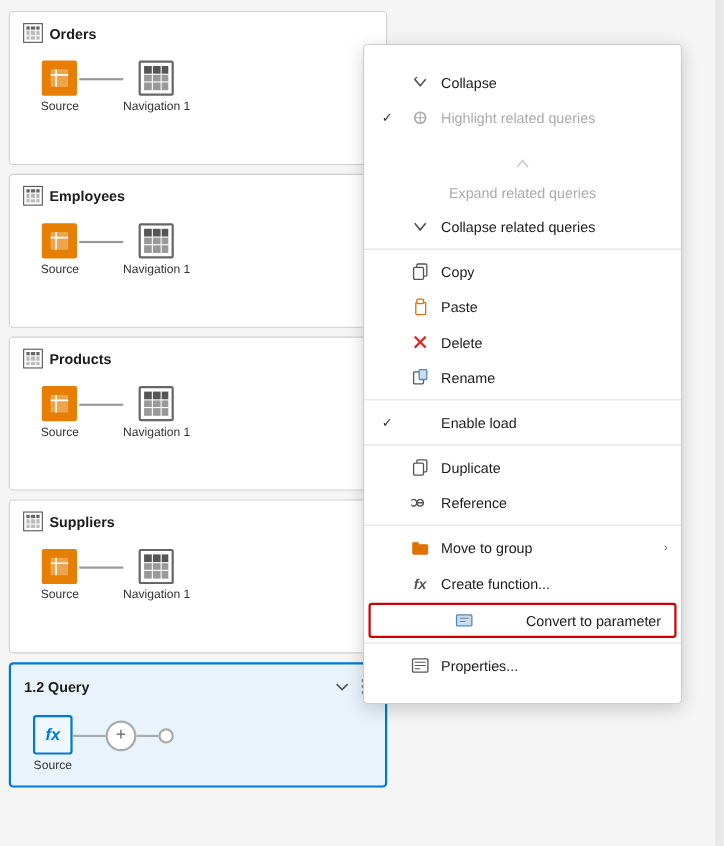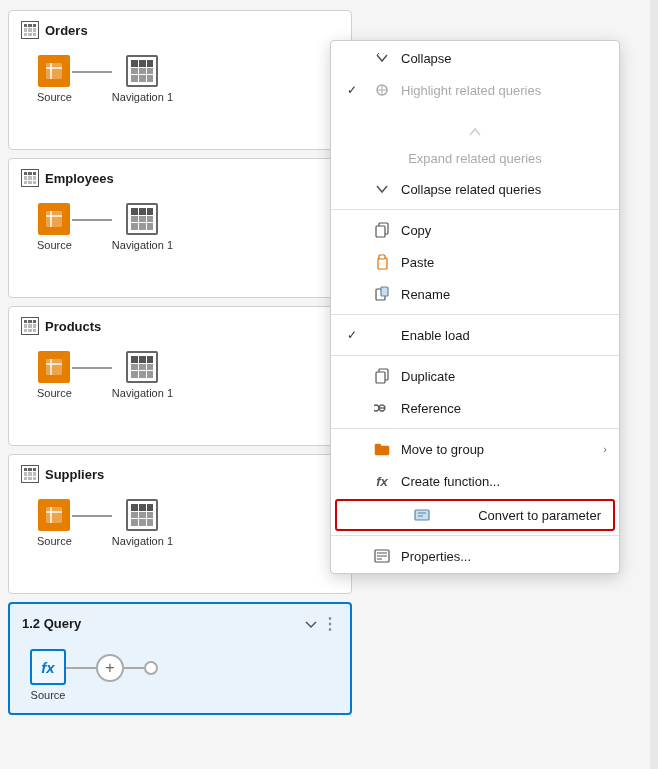--- a/index.html
+++ b/index.html
@@ -179,21 +179,21 @@
     .context-menu {
       position: absolute;
       top: 40px;
       left: 330px;
       width: 290px;
       background: #fff;
       border: 1px solid #ccc;
       border-radius: 4px;
       box-shadow: 0 4px 16px rgba(0,0,0,0.18);
       z-index: 100;
-      padding: 1px 0;
+      padding: 18px 0;
     }
 
     .menu-item {
       display: flex;
       align-items: center;
       gap: 10px;
       padding: 7px 16px;
       cursor: pointer;
       position: relative;
       color: #1a1a1a;
@@ -530,20 +530,30 @@
       <span class="menu-check"></span>
       <span class="menu-icon">
         <svg width="16" height="16" viewBox="0 0 16 16" fill="none">
             <rect x="4" y="4" width="9" height="11" rx="1" stroke="#e07000" stroke-width="1.2"></rect>
             <rect x="5" y="1" width="6" height="4" rx="1" fill="#fff" stroke="#e07000" stroke-width="1.2"></rect>
           </svg>
       </span>
       <span>Paste</span>
     </div>
 
+    <div class="menu-item">
+      <span class="menu-check"></span>
+      <span class="menu-icon">
+        <svg width="16" height="16" viewBox="0 0 16 16" fill="none">
+            <line x1="3" y1="3" x2="13" y2="13" stroke="#d32f2f" stroke-width="2"></line>
+            <line x1="13" y1="3" x2="3" y2="13" stroke="#d32f2f" stroke-width="2"></line>
+          </svg>
+      </span>
+      <span>Delete</span>
+    </div>
 
     <div class="menu-item">
       <span class="menu-check"></span>
       <span class="menu-icon">
         <svg width="16" height="16" viewBox="0 0 16 16" fill="none">
             <rect x="2" y="3" width="9" height="11" rx="1" stroke="#555" stroke-width="1.2"></rect>
             <rect x="7" y="1" width="7" height="9" rx="1" fill="#cde" stroke="#5588aa" stroke-width="1.2"></rect>
           </svg>
       </span>
       <span>Rename</span>

